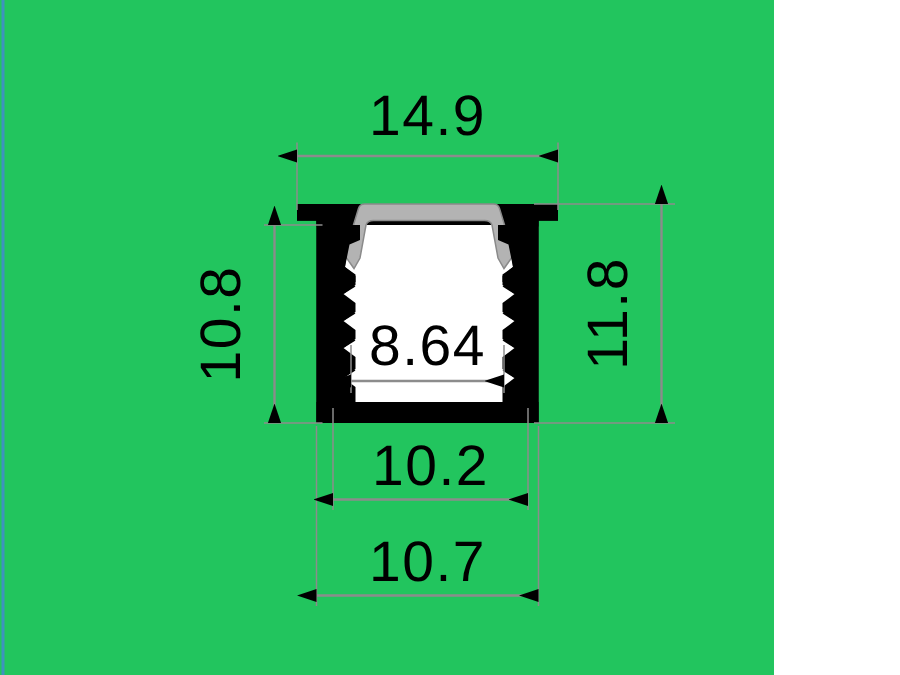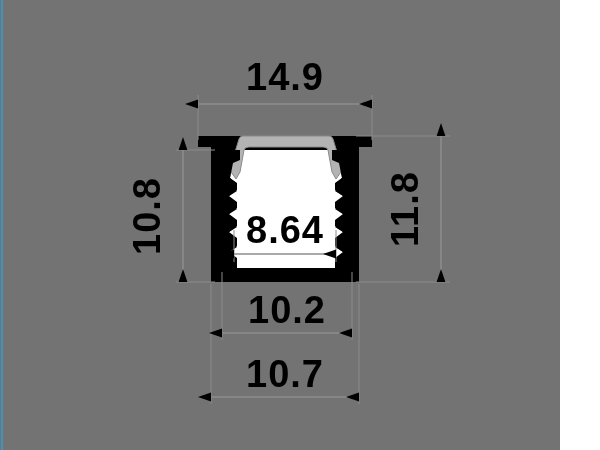--- a/index.html
+++ b/index.html
@@ -10,24 +10,23 @@
   }
   body {
     width: 600px;
     height: 450px;
     font-family: "Liberation Sans", sans-serif;
     overflow: hidden;
     position: relative;
   }
   #drawing-root {
     position: relative;
-    width: 560px;
+    width: 516px;
     height: 450px;
-    background: #737373;
-    font-weight: bold;
+    background: #22c55e;
   }
   #edge-accent-left {
     position: absolute;
     left: 1px;
     top: 0;
     width: 2px;
     height: 450px;
     background: #3f93be;
   }
   svg#cad-canvas {

